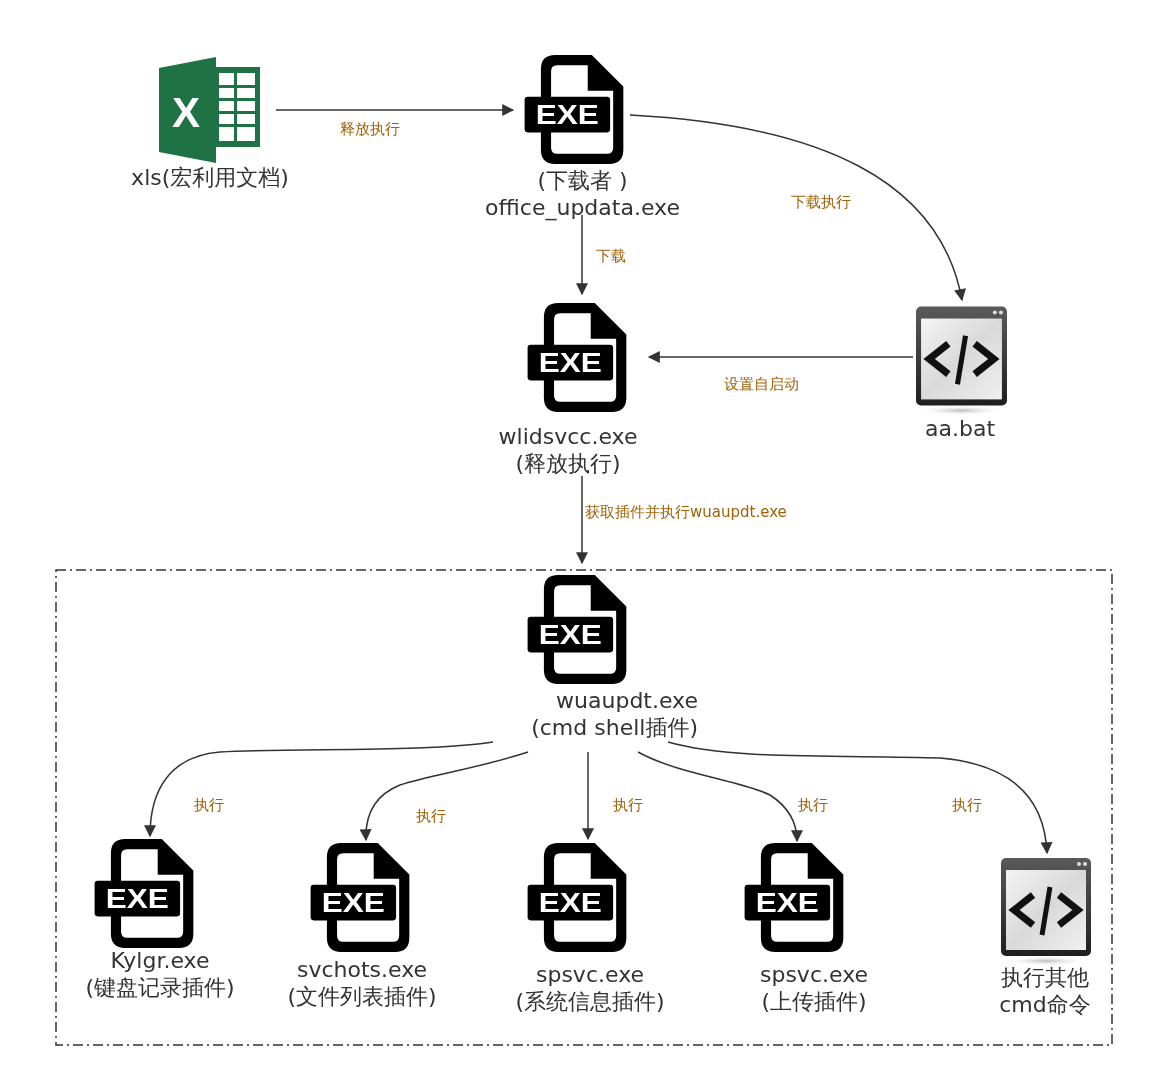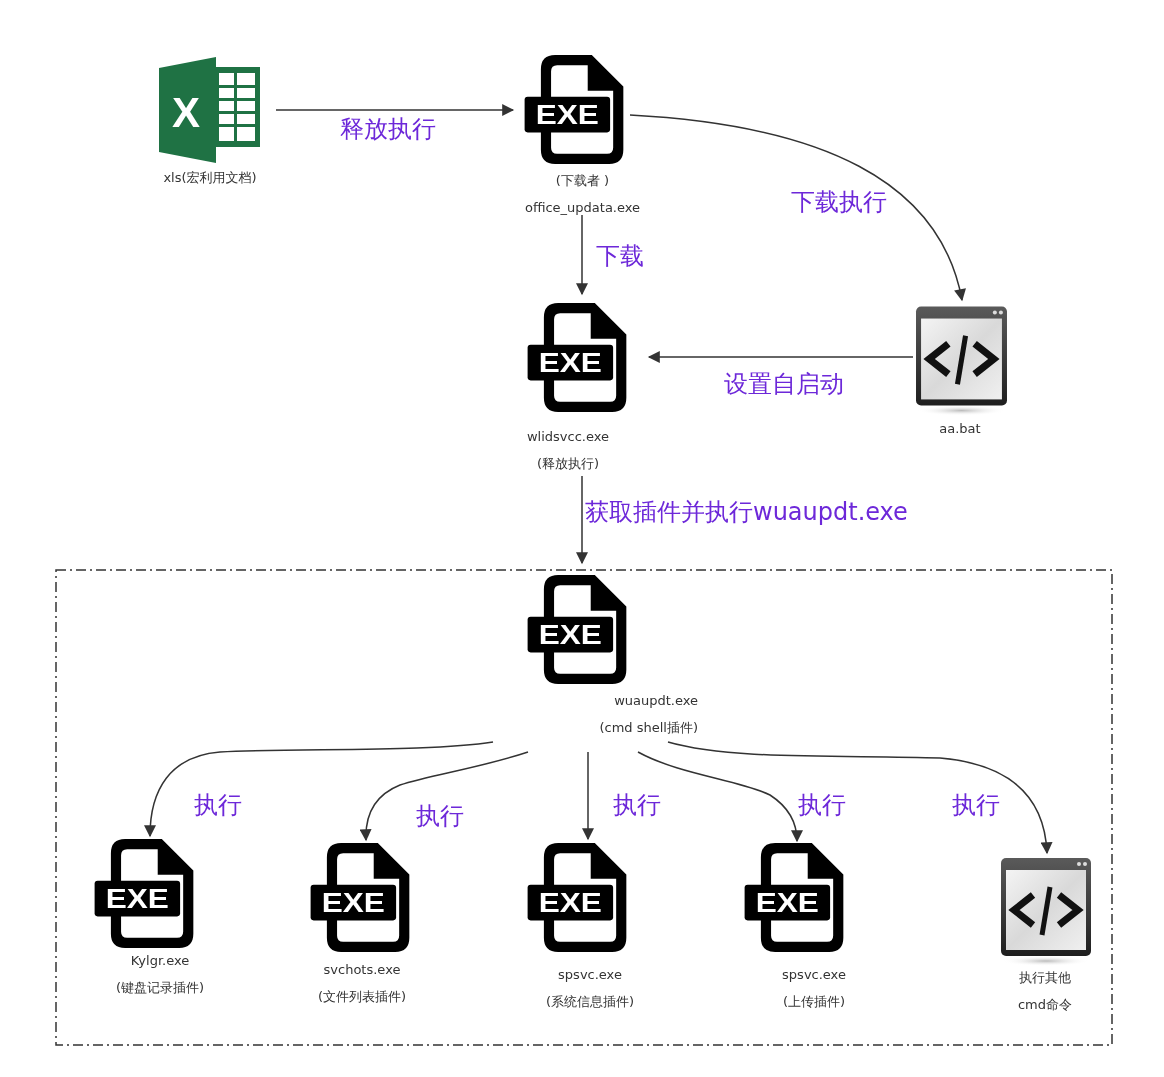--- a/index.html
+++ b/index.html
@@ -1,20 +1,20 @@
 <!DOCTYPE html>
 <html><head>
 <meta charset="utf-8">
 <style>
   html, body { margin:0; padding:0; background:#ffffff; }
   body { width:1164px; height:1077px; position:relative; overflow:hidden;
          font-family:"DejaVu Sans","Liberation Sans",sans-serif; color:#333333; }
   #canvas { position:absolute; left:0; top:0; }
-  .lbl { position:absolute; font-size:13px; line-height:27px; color:#333; white-space:nowrap; text-align:center; }
-  .edge-lbl { position:absolute; font-size:24px; line-height:24px; color:#6d28d9; white-space:nowrap; }
+  .lbl { position:absolute; font-size:22px; line-height:27px; color:#333; white-space:nowrap; text-align:center; }
+  .edge-lbl { position:absolute; font-size:15px; line-height:24px; color:#a16207; white-space:nowrap; }
 </style>
 </head>
 <body>
 
 <svg id="canvas" width="1164" height="1077" viewBox="0 0 1164 1077">
   <defs>
     <marker id="arr" viewBox="0 0 10 10" refX="9" refY="5" markerWidth="10" markerHeight="10" markerUnits="userSpaceOnUse" orient="auto">
       <path d="M0,0 L10,5 L0,10 z" fill="#333"></path>
     </marker>
     <marker id="arrbig" viewBox="0 0 10 10" refX="9" refY="5" markerWidth="14" markerHeight="12" markerUnits="userSpaceOnUse" orient="auto">

